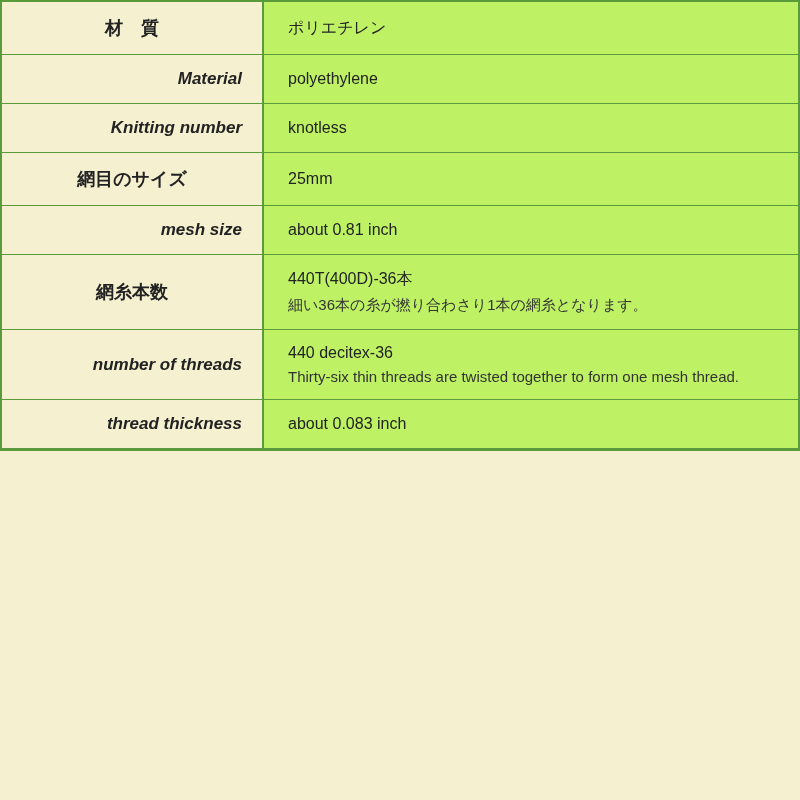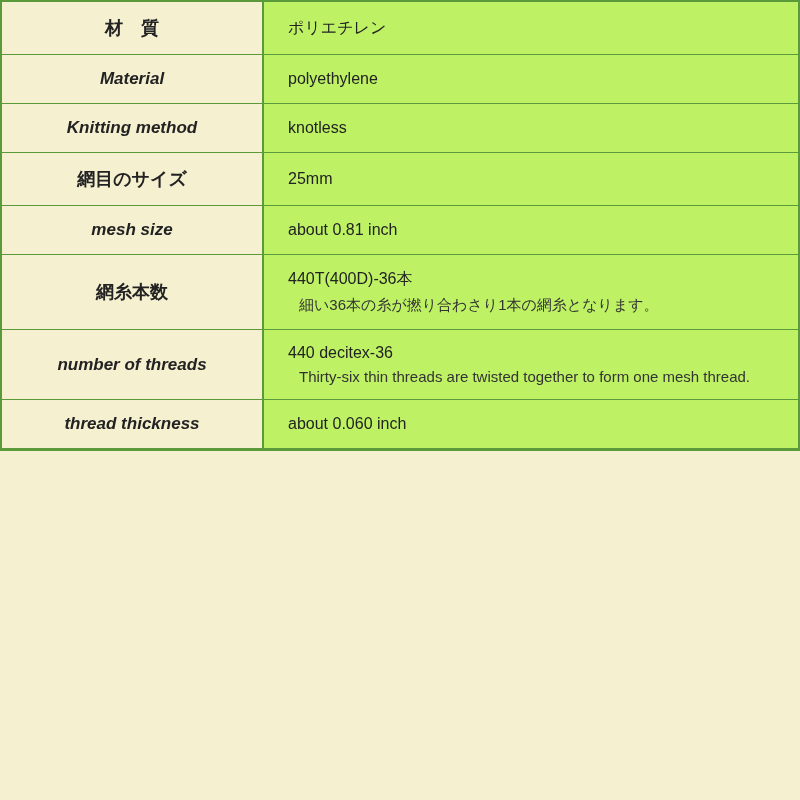--- a/index.html
+++ b/index.html
@@ -48,36 +48,36 @@
       color: #222;
     }
 
     td.label-cell.japanese {
       font-size: 18px;
     }
 
     td.label-cell.english {
       font-size: 17px;
       font-style: italic;
+      text-align: right;
     }
 
     td.value-cell {
       background-color: #bef264;
       font-size: 16px;
       color: #222;
       padding: 14px 24px;
     }
 
     td.value-cell .value-line {
       display: block;
     }
 
     td.value-cell .value-line + .value-line {
       margin-top: 6px;
-      margin-left: 11px;
     }
 
     .subvalue {
       font-size: 15px;
       color: #333;
     }
   </style>
 </head>
 <body>
 
@@ -90,21 +90,21 @@
             <span class="value-line">ポリエチレン</span>
           </td>
         </tr>
         <tr>
           <td class="label-cell english"><span>Material</span></td>
           <td class="value-cell">
             <span class="value-line">polyethylene</span>
           </td>
         </tr>
         <tr>
-          <td class="label-cell english"><span>Knitting method</span></td>
+          <td class="label-cell english"><span>Knitting number</span></td>
           <td class="value-cell">
             <span class="value-line">knotless</span>
           </td>
         </tr>
         <tr>
           <td class="label-cell japanese"><span>網目のサイズ</span></td>
           <td class="value-cell">
             <span class="value-line">25mm</span>
           </td>
         </tr>
@@ -124,18 +124,18 @@
         <tr>
           <td class="label-cell english"><span>number of threads</span></td>
           <td class="value-cell">
             <span class="value-line">440 decitex-36</span>
             <span class="value-line subvalue">Thirty-six thin threads are twisted together to form one mesh thread.</span>
           </td>
         </tr>
         <tr style="border-bottom: none;">
           <td class="label-cell english"><span>thread thickness</span></td>
           <td class="value-cell">
-            <span class="value-line">about 0.060 inch</span>
+            <span class="value-line">about 0.083 inch</span>
           </td>
         </tr>
       </tbody>
   </table>
 </div>
 
 </body></html>

